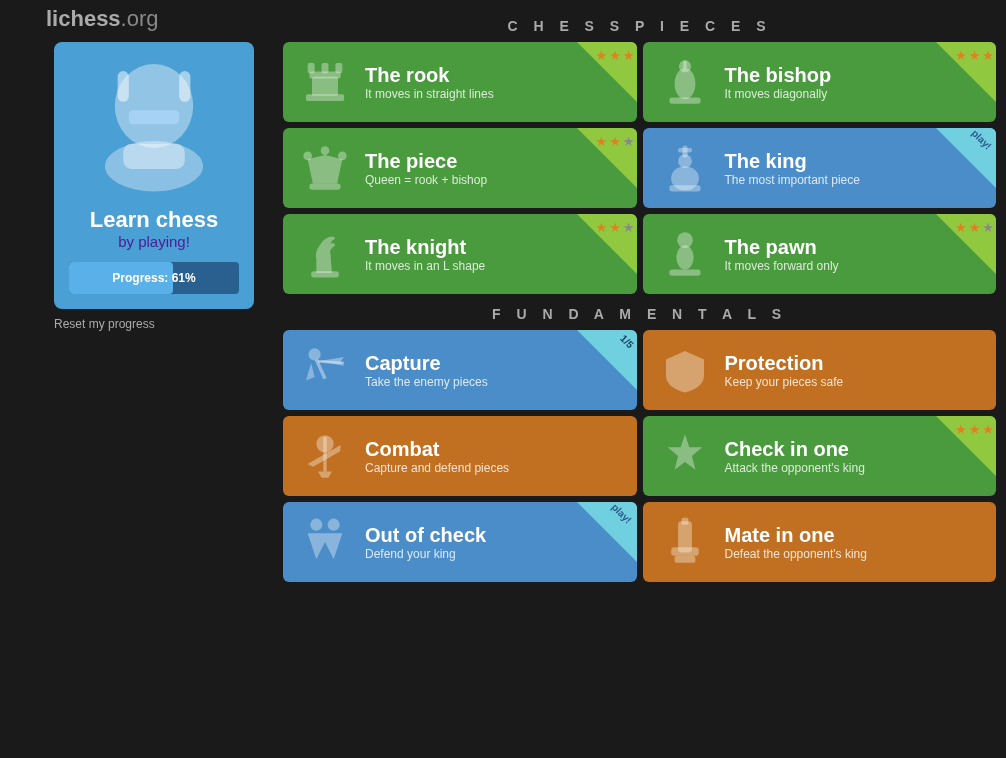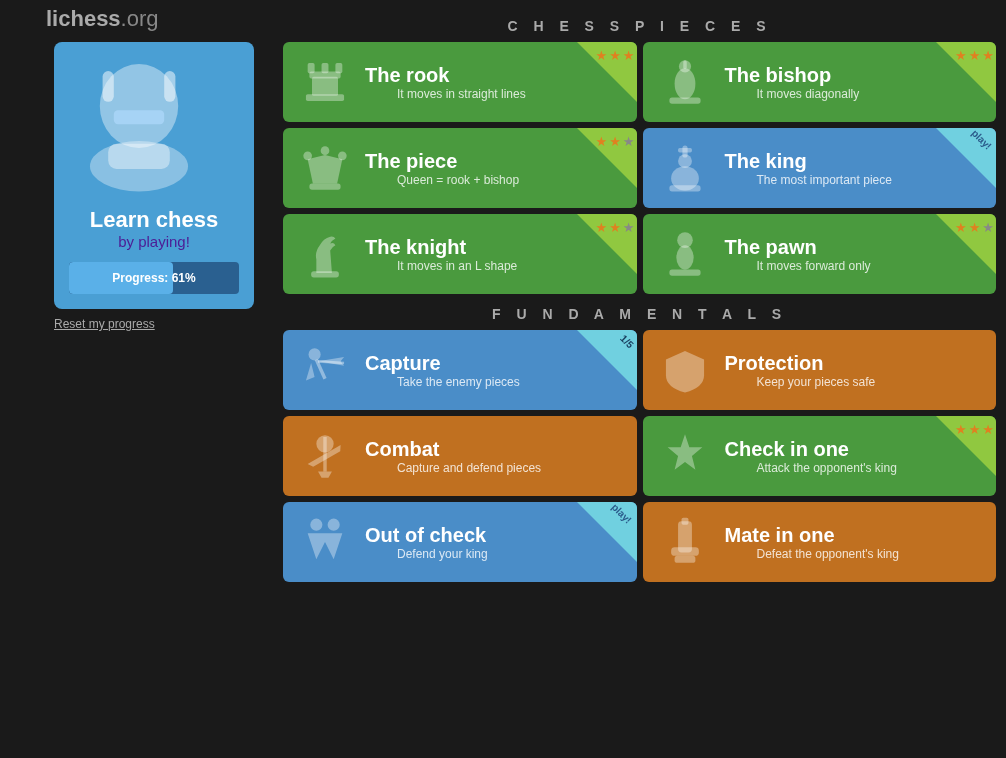--- a/index.html
+++ b/index.html
@@ -31,20 +31,21 @@
       align-self: flex-start;
     }
     .logo span { color: #aaa; }
     .avatar-card {
       background: #4a9fd4;
       border-radius: 8px;
       width: 200px;
       padding: 15px;
       display: flex;
       flex-direction: column;
+      align-items: center;
     }
     .avatar-icon {
       width: 140px;
       height: 140px;
       display: flex;
       align-items: center;
       justify-content: center;
     }
     .learn-title {
       color: #fff;
@@ -81,21 +82,20 @@
       color: #fff;
       font-size: 12px;
       font-weight: bold;
       z-index: 1;
     }
     .reset-link {
       color: #aaa;
       font-size: 12px;
       margin-top: 8px;
       cursor: pointer;
-      text-decoration: underline;
       align-self: flex-start;
       padding-left: 8px;
     }
 
     
     .main {
       flex: 1;
       padding: 10px 10px 10px 15px;
       display: flex;
       flex-direction: column;
@@ -149,21 +149,20 @@
 
     .card-text { flex: 1; }
     .card-title {
       color: #fff;
       font-size: 20px;
       font-weight: bold;
     }
     .card-subtitle {
       color: rgba(255,255,255,0.8);
       font-size: 12px;
-      margin-left: 32px;
     }
 
     
     .badge {
       position: absolute;
       top: 0;
       right: 0;
       width: 60px;
       height: 60px;
       overflow: hidden;

